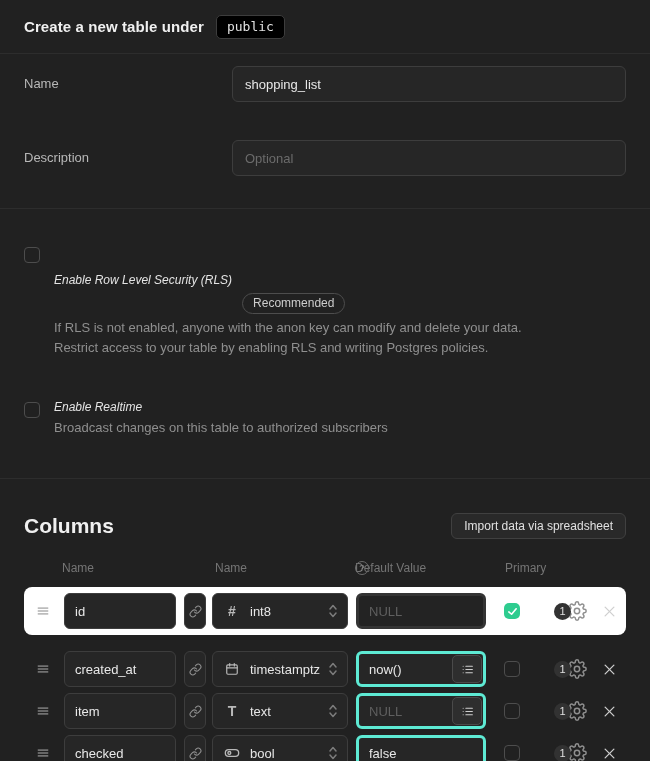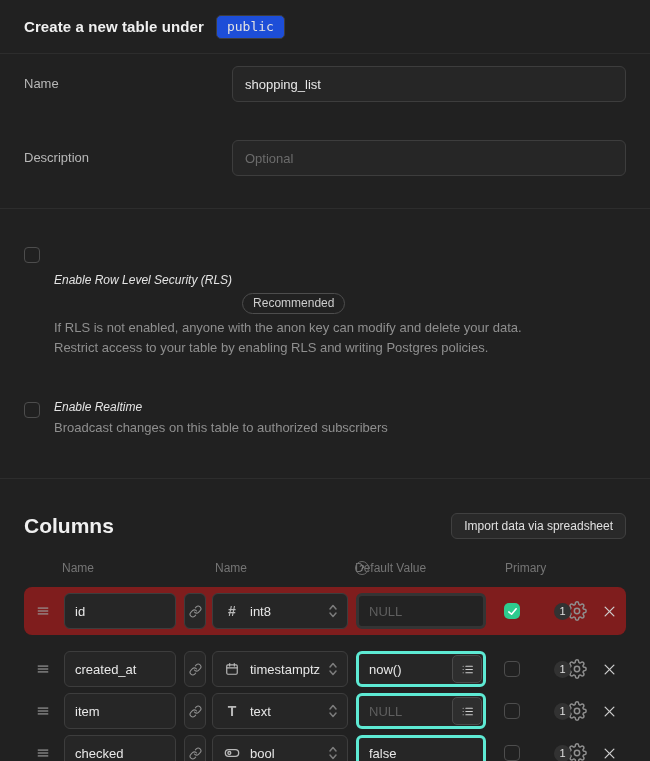--- a/index.html
+++ b/index.html
@@ -14,21 +14,21 @@
   .modal { width:650px; height:761px; display:flex; flex-direction:column; background:#212121; }
 
   
   .modal-header {
     height:54px; flex:0 0 54px; display:flex; align-items:center; gap:12px;
     padding:12px 24px; border-bottom:1px solid #2d2d2d;
   }
   .modal-title { font-size:15px; font-weight:600; color:#f0f0f0; letter-spacing:.1px; }
   .schema-badge {
     font-family:"DejaVu Sans Mono","Liberation Mono",monospace;
-    font-size:13px; color:#e2e2e2; background:#1d4ed8;
+    font-size:13px; color:#e2e2e2; background:#000000;
     border:1px solid #3d3d3d; border-radius:5px; padding:3px 10px 4px;
   }
 
   
   .form-section { padding:12px 24px 32px; border-bottom:1px solid #2d2d2d; }
   .form-row { display:flex; align-items:flex-start; }
   .form-row + .form-row { margin-top:38px; }
   .form-label { width:208px; padding-top:10px; color:#b8b8b8; font-size:13px; }
   .text-input {
     width:394px; height:36px; background:#262626; border:1px solid #3d3d3d;
@@ -69,21 +69,21 @@
   .th-name { left:38px; } .th-type { left:191px; }
   .th-default { left:331px; display:flex; align-items:center; gap:6px; }
   .th-primary { left:481px; }
   .help-icon {
     width:14px; height:14px; border:1px solid #6b6b6b; border-radius:50%;
     display:inline-flex; align-items:center; justify-content:center;
     font-size:9.5px; color:#8a8a8a; line-height:1;
   }
 
   .col-row { display:flex; align-items:center; margin:0 24px 6px; padding:0 12px; border-radius:8px; }
-  .col-row.highlight { background:#7f1d1d; padding:6px 12px; margin-bottom:16px; }
+  .col-row.highlight { background:#ffffff; padding:6px 12px; margin-bottom:16px; }
 
   .drag-handle { width:14px; flex:0 0 14px; margin-right:14px; color:#9a9a9a; cursor:grab; display:flex; }
   .name-input { width:112px; flex:0 0 112px; height:36px; background:#262626; border:1px solid #3d3d3d;
     border-radius:6px; color:#e8e8e8; font-size:13px; padding:0 10px; outline:none;
     font-family:"Liberation Sans", sans-serif; }
   .link-btn {
     width:22px; flex:0 0 22px; height:36px; margin-left:8px; display:flex; align-items:center; justify-content:center;
     background:#272727; border:1px solid #3d3d3d; border-radius:6px; color:#8f8f8f; cursor:pointer;
   }
   .type-select {

